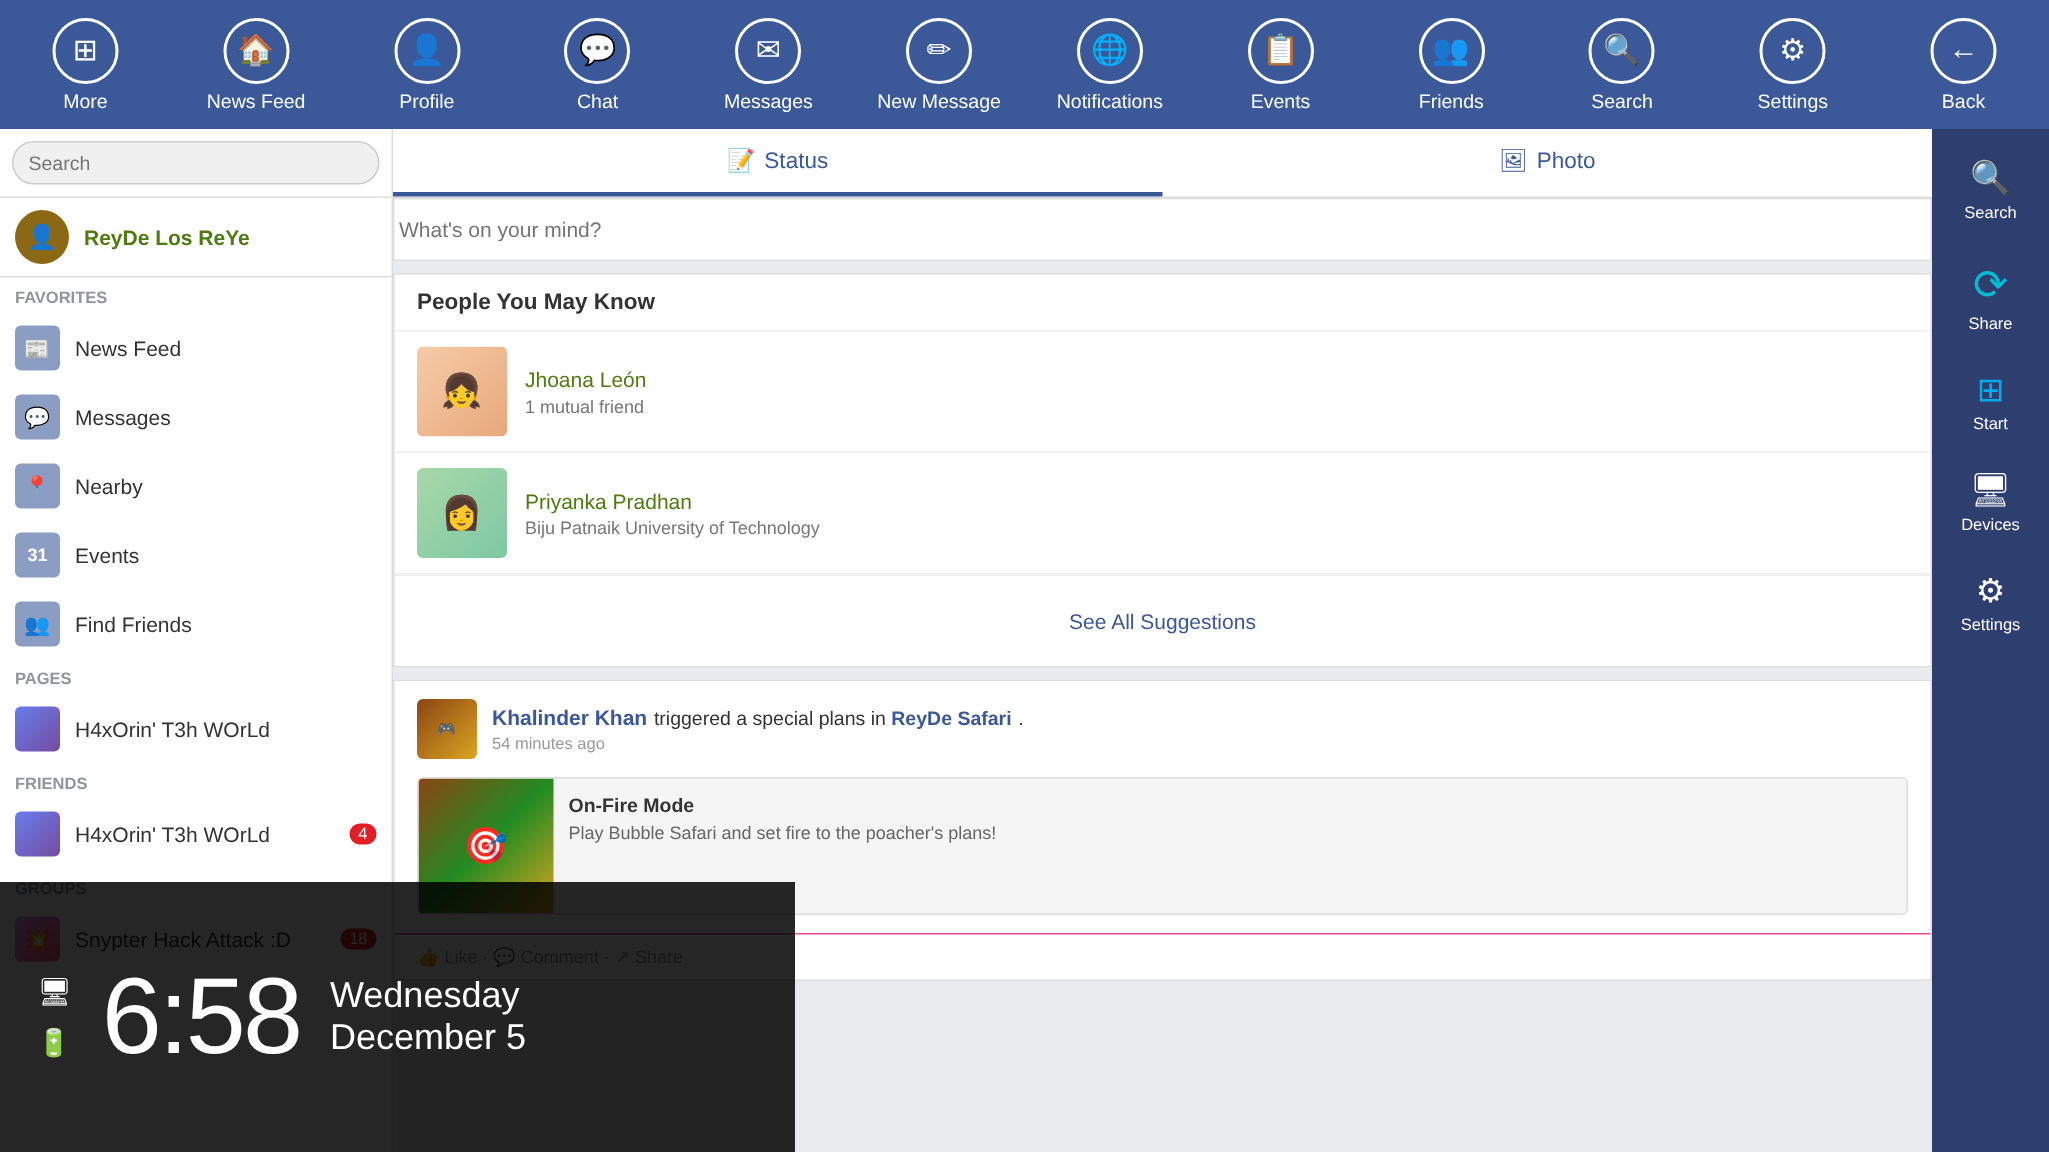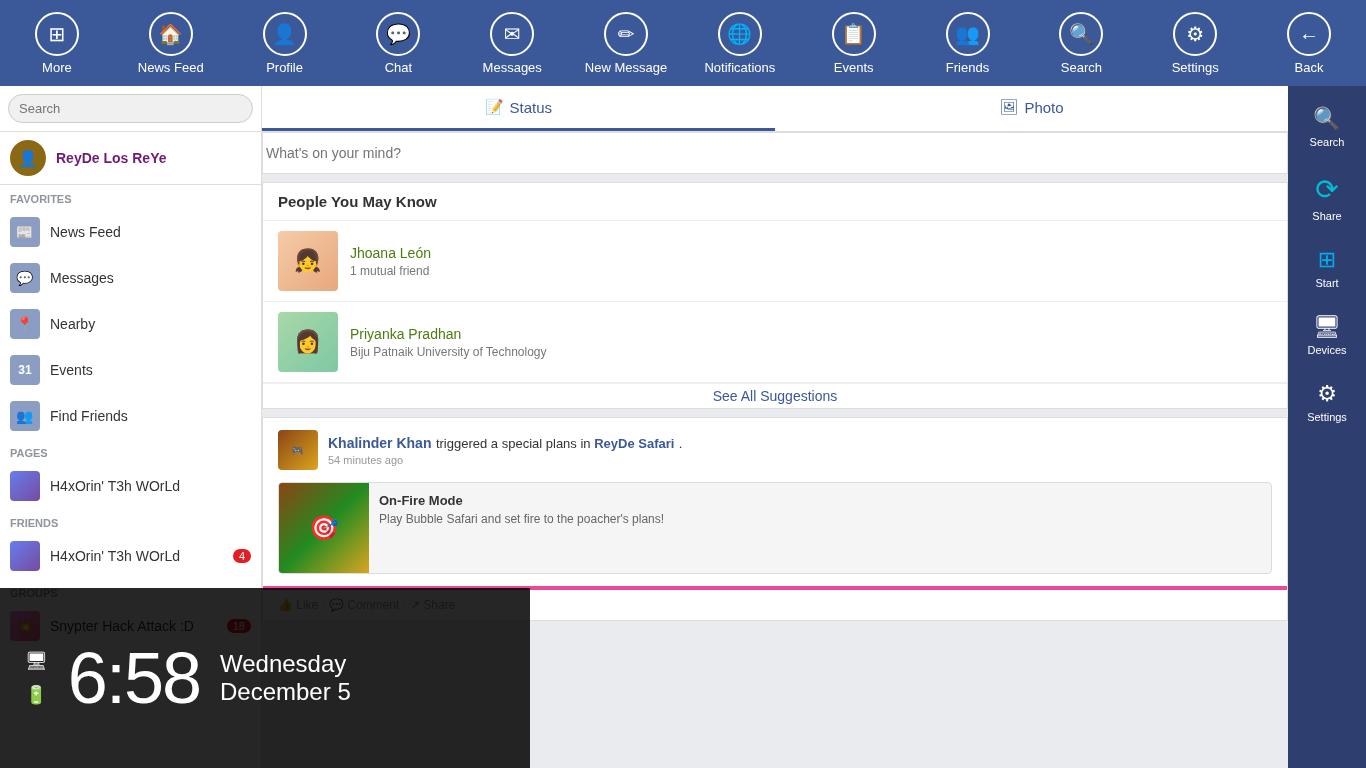--- a/index.html
+++ b/index.html
@@ -75,21 +75,21 @@
       height: 36px;
       border-radius: 50%;
       background: #8B6914;
       margin-right: 10px;
       overflow: hidden;
       display: flex;
       align-items: center;
       justify-content: center;
       font-size: 16px;
     }
-    .user-name { font-size: 14px; font-weight: bold; color: #701a75; }
+    .user-name { font-size: 14px; font-weight: bold; color: #4d7c0f; }
 
     .section-label {
       padding: 8px 10px 4px;
       font-size: 11px;
       font-weight: bold;
       color: #90949c;
       text-transform: uppercase;
     }
     .sidebar-item {
       display: flex;
@@ -207,21 +207,21 @@
       margin-right: 12px;
       overflow: hidden;
       flex-shrink: 0;
     }
     .person-info .person-name { color: #4d7c0f; font-weight: normal; font-size: 14px; }
     .person-info .person-sub { color: #777; font-size: 12px; margin-top: 3px; }
 
     .see-all-link {
       display: block;
       text-align: center;
-      padding: 4px;
+      padding: 22px;
       color: #3b5998;
       font-size: 14px;
       cursor: pointer;
       border-top: 1px solid #eee;
     }
 
     
     .post-card {
       background: #fff;
       border: 1px solid #ddd;
@@ -267,21 +267,21 @@
       align-items: center;
       justify-content: center;
       font-size: 24px;
     }
     .game-info { padding: 10px; }
     .game-title { font-weight: bold; font-size: 13px; color: #333; margin-bottom: 4px; }
     .game-desc { font-size: 12px; color: #666; }
 
     .post-footer {
       padding: 8px 15px;
-      border-top: 4px solid #ec4899;
+      border-top: 1px solid #ec4899;
       color: #999;
       font-size: 12px;
     }
 
     
     .activity-post {
       background: #fff;
       border: 1px solid #ddd;
       padding: 10px 15px;
       font-size: 13px;

